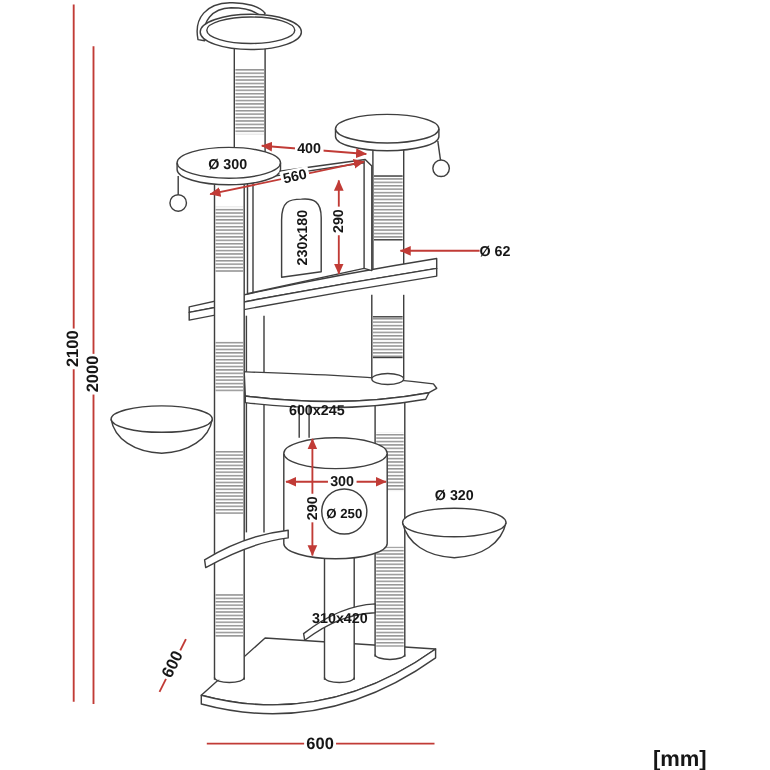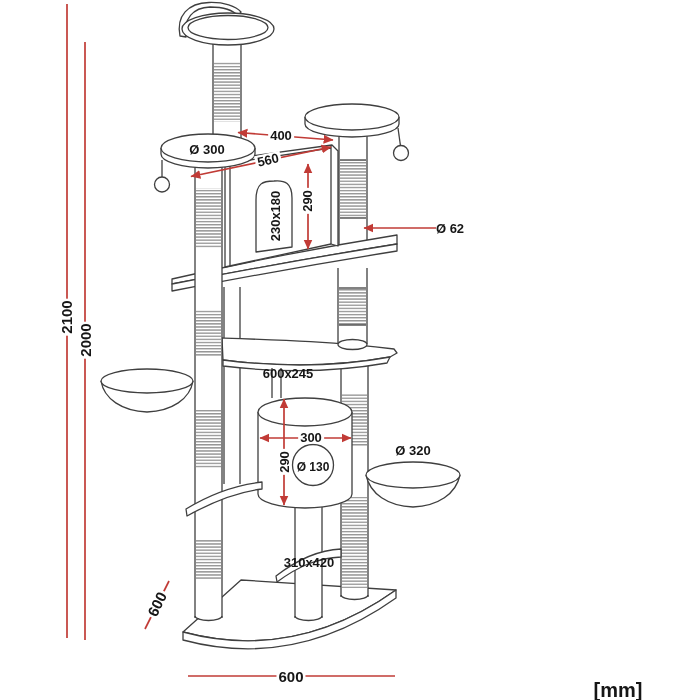--- a/index.html
+++ b/index.html
@@ -179,21 +179,21 @@
   <div class="lbl bg s15" style="left:85px;top:340px;transform:translate(-50%,-50%) rotate(-90deg);">2000</div>
   <div class="lbl bg" style="left:281px;top:135px;transform:translate(-50%,-50%);">400</div>
   <div class="lbl bg" style="left:268px;top:160px;transform:translate(-50%,-50%) rotate(-12.5deg);">560</div>
   <div class="lbl" style="left:207px;top:149px;transform:translate(-50%,-50%);">Ø 300</div>
   <div class="lbl bg" style="left:307px;top:201px;transform:translate(-50%,-50%) rotate(-90deg);">290</div>
   <div class="lbl" style="left:275px;top:216px;transform:translate(-50%,-50%) rotate(-90deg);">230x180</div>
   <div class="lbl" style="left:450px;top:228px;transform:translate(-50%,-50%);">Ø 62</div>
   <div class="lbl" style="left:288px;top:351px;transform:translate(-50%,-50%);margin-top:22px;">600x245</div>
   <div class="lbl bg" style="left:311px;top:437px;transform:translate(-50%,-50%);">300</div>
   <div class="lbl bg" style="left:284px;top:462px;transform:translate(-50%,-50%) rotate(-90deg);">290</div>
-  <div class="lbl s12" style="left:313px;top:467px;transform:translate(-50%,-50%);">Ø 130</div>
+  <div class="lbl s12" style="left:313px;top:467px;transform:translate(-50%,-50%);">Ø 250</div>
   <div class="lbl" style="left:413px;top:450px;transform:translate(-50%,-50%);">Ø 320</div>
   <div class="lbl" style="left:309px;top:562px;transform:translate(-50%,-50%);">310x420</div>
   <div class="lbl bg s15" style="left:157px;top:604px;transform:translate(-50%,-50%) rotate(-64deg);">600</div>
   <div class="lbl bg s15" style="left:291px;top:676px;transform:translate(-50%,-50%);">600</div>
   <div class="lbl s17" style="left:618px;top:690px;transform:translate(-50%,-50%);">[mm]</div>
 </div>
 
 </div>
 
 </body></html>

